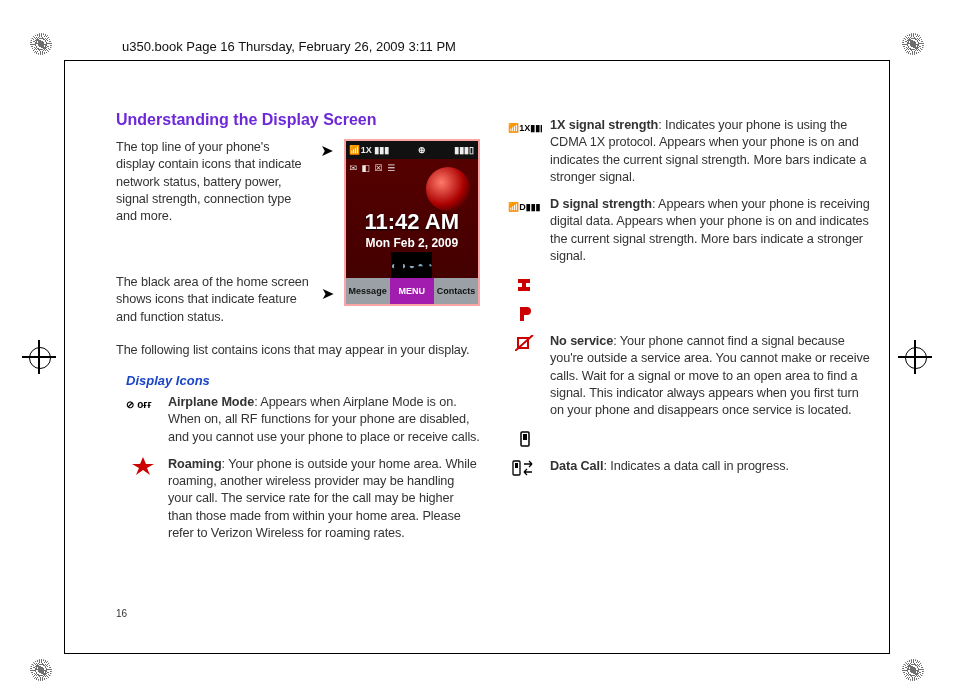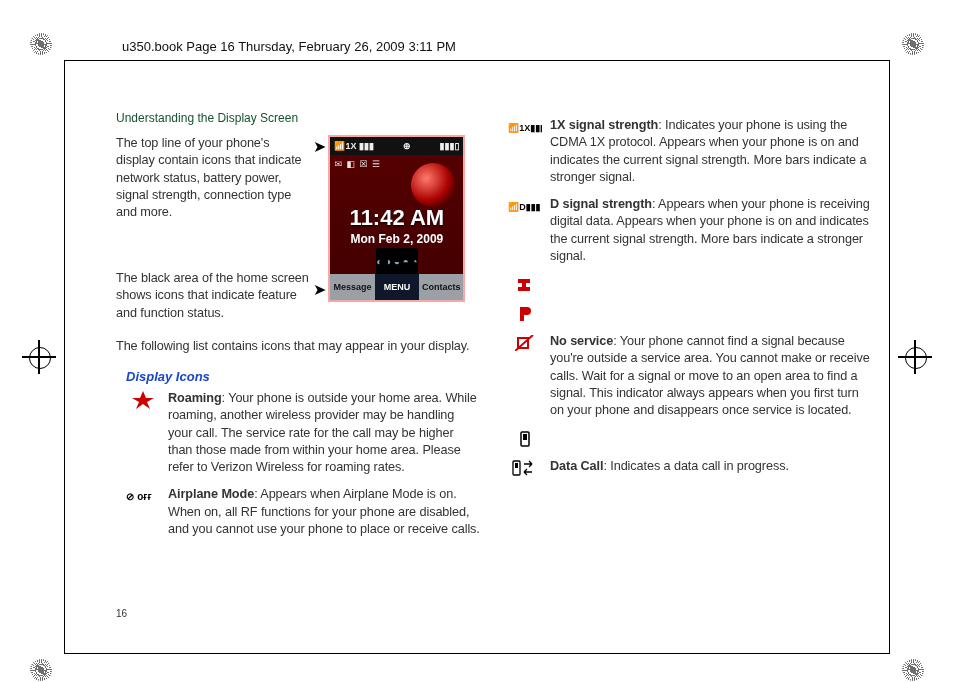--- a/index.html
+++ b/index.html
@@ -16,25 +16,25 @@
   .crosshair:after{top:0;bottom:0;left:16px;width:2px}
   .crosshair span{position:absolute;left:7px;top:7px;width:20px;height:20px;border:1.5px solid #000;border-radius:50%}
   .hline{position:absolute;height:1px;background:#000}
   .vline{position:absolute;width:1px;background:#000}
 
   .header{position:absolute;left:122px;top:23px;font-size:13px;color:#111}
 
   
   .content{position:absolute;left:116px;top:95px;width:756px;display:flex;gap:28px}
   .col{flex:1 1 0;min-width:0}
-  h2.sect{margin:0 0 10px 0;font-size:12px;font-weight:normal;color:#14532d;font-family:Arial,Helvetica,sans-serif}
+  h2.sect{margin:0 0 10px 0;font-size:16px;font-weight:bold;color:#6d28d9;font-family:Arial,Helvetica,sans-serif}
   .sub{margin:14px 0 6px 10px;font-size:13px;font-weight:bold;font-style:italic;color:#1b46c7}
   p{margin:0 0 10px 0;line-height:1.36;font-family:"Helvetica Neue",Arial,sans-serif;font-stretch:condensed;letter-spacing:-.1px}
   .narrow{width:195px}
-  .toprow{display:flex;align-items:flex-start;gap:2px;margin-bottom:6px}
+  .toprow{display:flex;align-items:flex-start;gap:10px;margin-bottom:6px}
   .arrow{font-size:16px;line-height:1;margin-top:4px;color:#000}
 
   .entry{display:flex;align-items:flex-start;gap:8px;margin:6px 0 10px 10px}
   .col2 .entry{margin-left:0}
   .ei{width:34px;flex:none;display:flex;align-items:center;justify-content:center;margin-top:1px;height:18px;color:#000}
   .ei svg{display:block}
   .et{flex:1;line-height:1.36;font-family:"Helvetica Neue",Arial,sans-serif;font-stretch:condensed;letter-spacing:-.1px}
   .et b{font-weight:bold}
 
   .pgnum{position:absolute;left:116px;top:592px;font-size:10px;color:#333}
@@ -44,21 +44,21 @@
   .ph-status{height:18px;background:#111;color:#eee;font-size:9px;display:flex;align-items:center;justify-content:space-between;padding:0 4px;font-weight:bold}
   .ph-red{flex:1;background:linear-gradient(#500,#400);position:relative;display:flex;flex-direction:column;justify-content:flex-end;align-items:center;color:#fff}
   .ph-red .orb{position:absolute;right:8px;top:8px;width:44px;height:44px;border-radius:50%;
                background:radial-gradient(circle at 35% 35%,#ff7a6a,#a00 55%,#400 80%)}
   .ph-row-small{position:absolute;left:4px;top:4px;font-size:9px;letter-spacing:1px;opacity:.9}
   .ph-time{font-size:22px;font-weight:bold;text-shadow:0 1px 2px #000;margin-bottom:0}
   .ph-date{font-size:12px;font-weight:bold;margin:1px 0 2px 0}
   .ph-bk{height:26px;background:#000;display:flex;align-items:center;justify-content:center;gap:4px}
   .ph-bot{height:26px;background:#9aa0a6;display:flex}
   .ph-bot span{flex:1;display:flex;align-items:center;justify-content:center;font-size:9px;font-weight:bold;color:#111}
-  .ph-bot span.menu{background:#0f172a;color:#fff}
+  .ph-bot span.menu{background:#a21caf;color:#fff}
 </style>
 </head>
 <body>
 
 <div class="page">
 
   <div class="ornament" style="left:30px;top:17px"></div>
   <div class="ornament" style="right:30px;top:17px"></div>
   <div class="ornament" style="left:30px;bottom:17px"></div>
   <div class="ornament" style="right:30px;bottom:17px"></div>
@@ -111,34 +111,34 @@
         <p class="narrow">The black area of the home screen shows icons that indicate feature and function status.</p>
         <span class="arrow" style="margin-top:12px">➤</span>
       </div>
 
       <p style="margin-top:6px">The following list contains icons that may appear in your display.</p>
 
       <div class="sub">Display Icons</div>
 
       <div class="entry">
         <div class="ei">
+          <svg width="34" height="14" viewBox="0 0 34 14">
+              <text x="0" y="11" font-size="10" font-weight="bold">⊘ oғғ</text>
+            </svg>
+        </div>
+        <div class="et"><b>Airplane Mode</b><span>: Appears when Airplane Mode is on. When on, all RF functions for your phone are disabled, and you cannot use your phone to place or receive calls.</span></div>
+      </div>
+
+      <div class="entry">
+        <div class="ei">
           <svg width="22" height="18" viewBox="0 0 22 18">
               <polygon points="11,0 14,7 22,7 15,11 18,18 11,13 4,18 7,11 0,7 8,7" fill="#c00"></polygon>
             </svg>
         </div>
         <div class="et"><b>Roaming</b><span>: Your phone is outside your home area. While roaming, another wireless provider may be handling your call. The service rate for the call may be higher than those made from within your home area. Please refer to Verizon Wireless for roaming rates.</span></div>
-      </div>
-
-      <div class="entry">
-        <div class="ei">
-          <svg width="34" height="14" viewBox="0 0 34 14">
-              <text x="0" y="11" font-size="10" font-weight="bold">⊘ oғғ</text>
-            </svg>
-        </div>
-        <div class="et"><b>Airplane Mode</b><span>: Appears when Airplane Mode is on. When on, all RF functions for your phone are disabled, and you cannot use your phone to place or receive calls.</span></div>
       </div>
     </div>
 
     <div class="col col2">
 
       <div class="entry">
         <div class="ei">
           <svg width="34" height="14" viewBox="0 0 34 14">
               <text x="0" y="11" font-size="9" font-weight="bold">📶1X▮▮▮</text>
             </svg>

